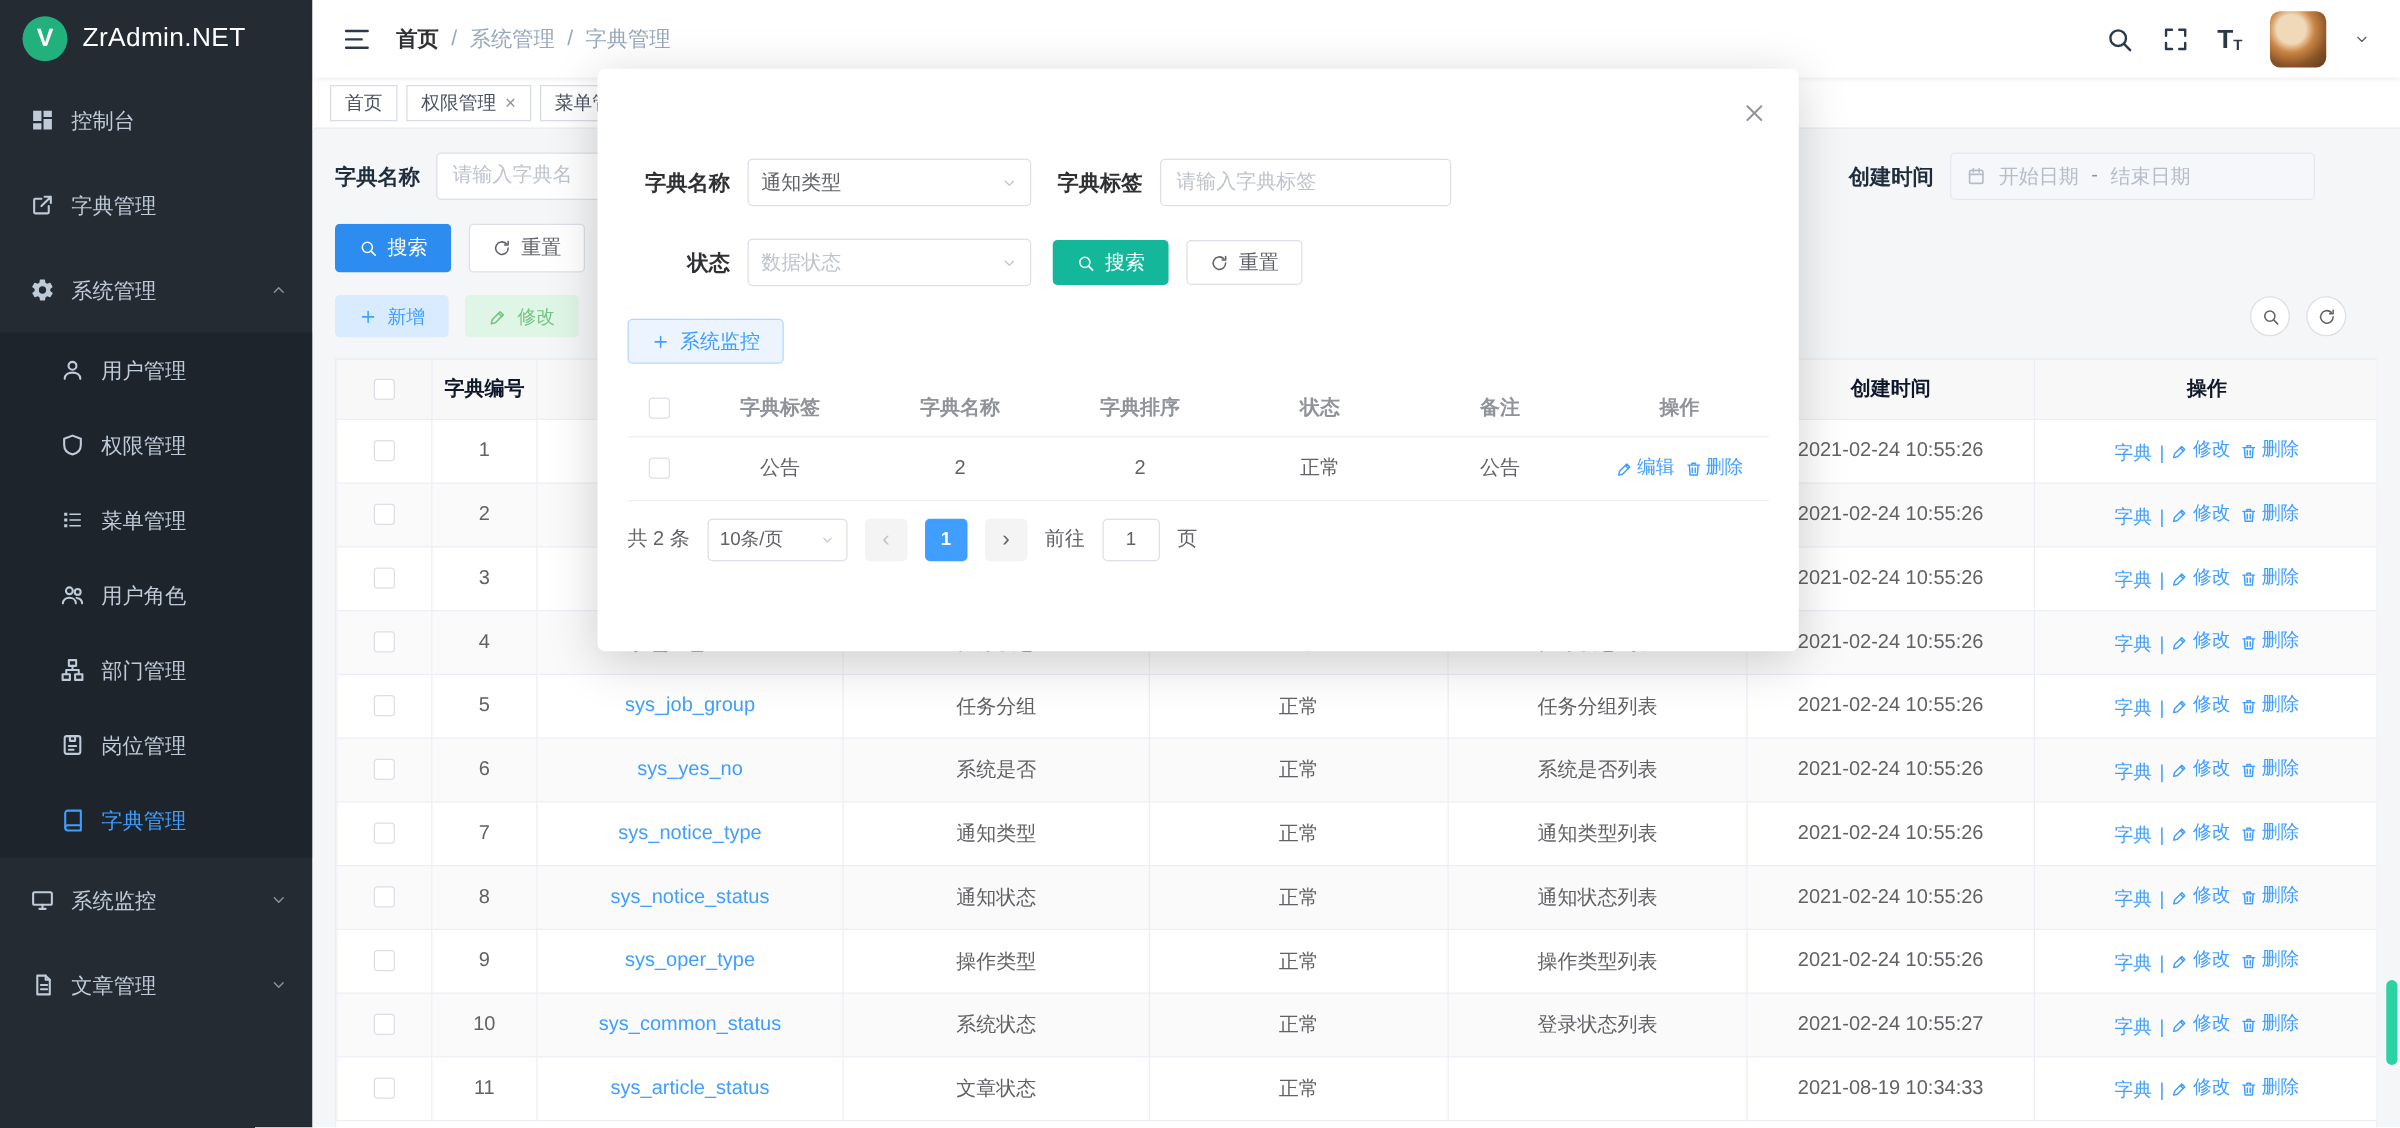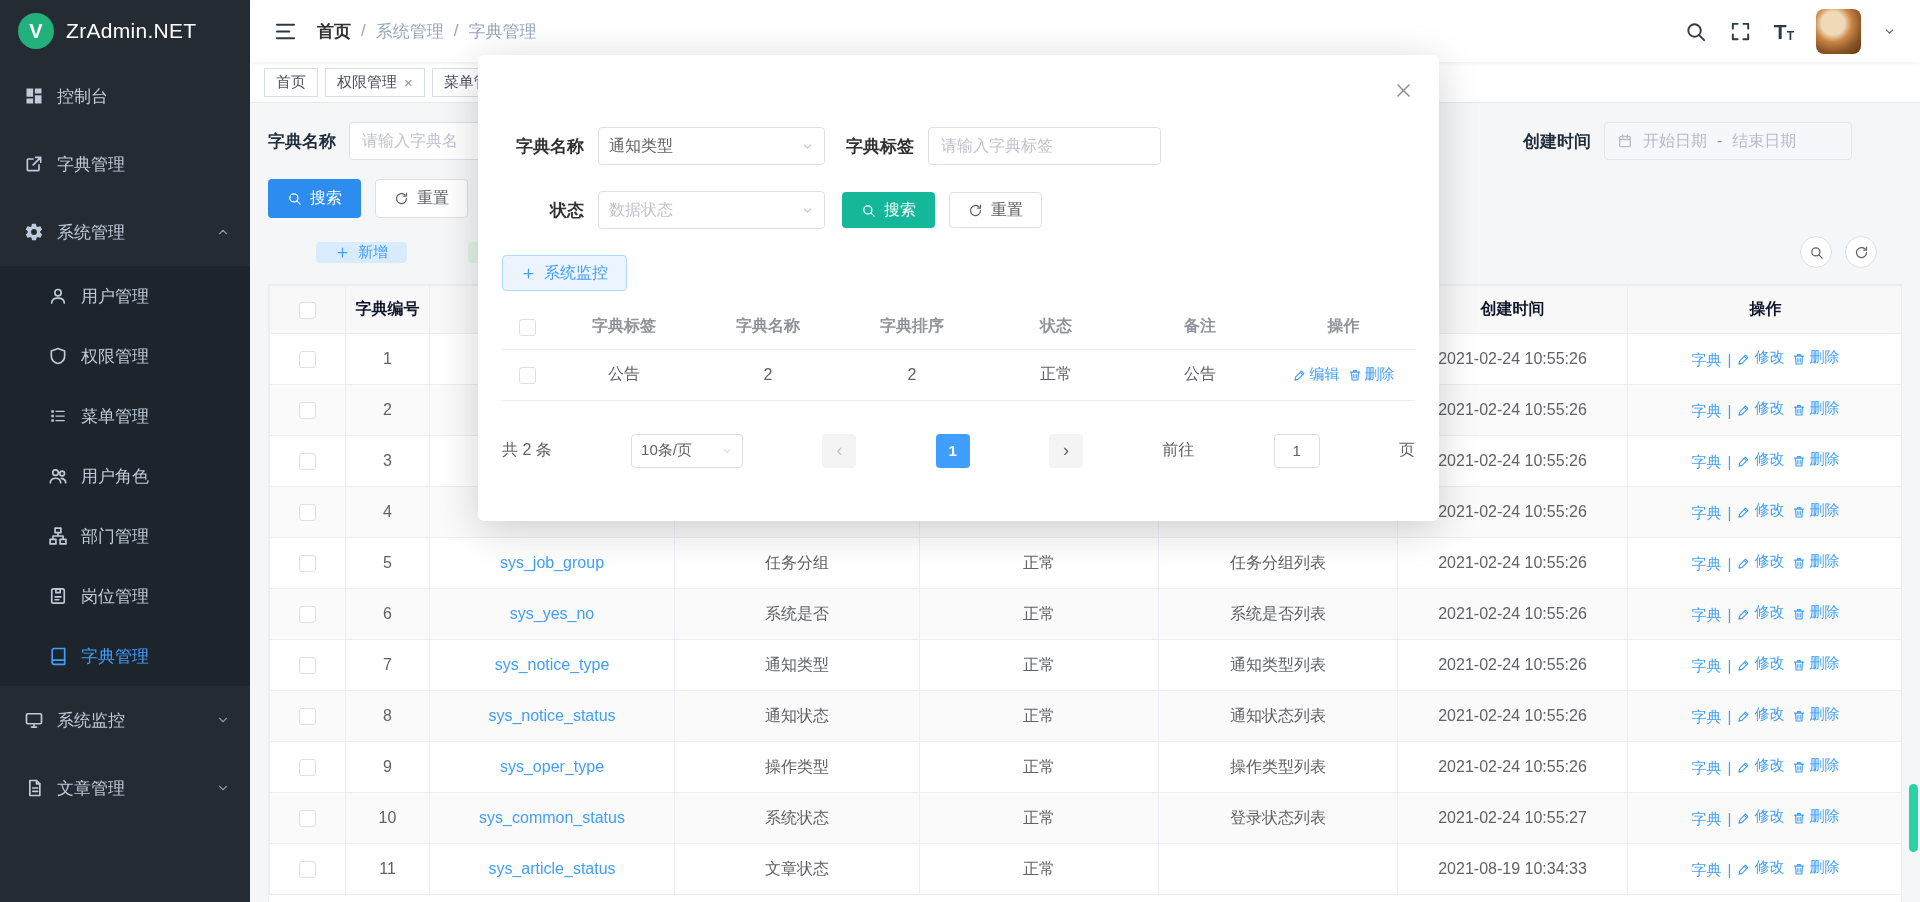--- a/index.html
+++ b/index.html
@@ -43,38 +43,38 @@
   .tag { height:29px; display:inline-flex; align-items:center; gap:7px; padding:0 11px; background:#fff; border:1px solid #d8dce5; color:#495060; font-size:15px; cursor:pointer; }
   .tag .tag-close { font-size:15px; color:#909399; line-height:1; }
 
   
   .content { flex:1; background:#f5f6f8; padding:18px 18px 0 18px; overflow:hidden; position:relative; }
   .filter-row { display:flex; align-items:center; height:40px; margin-bottom:18px; padding-right:50px; }
   .f-label { font-weight:700; color:#1f2d3d; margin-right:13px; white-space:nowrap; }
   .text-input { height:38px; border:1px solid #dcdfe6; border-radius:4px; background:#fff; padding:0 12px; font-size:16px; color:#4c1d95; font-family:inherit; width:240px; }
   .text-input::placeholder { color:#bfc4cc; }
   .ml-auto { margin-left:auto; }
-  .date-range { width:248px; height:38px; background:#f5f7fa; border:1px solid #e4e7ed; border-radius:4px; display:flex; align-items:center; gap:10px; padding:0 12px; color:#b6bcc8; font-size:16px; }
+  .date-range { width:292px; height:38px; background:#f5f7fa; border:1px solid #e4e7ed; border-radius:4px; display:flex; align-items:center; gap:10px; padding:0 12px; color:#b6bcc8; font-size:16px; }
   .date-range .icon { width:16px; height:16px; display:inline-flex; color:#b6bcc8; }
   .date-range .icon svg { width:100%; height:100%; }
   .date-range .sep { color:#8d939c; }
 
   .btn-row { display:flex; gap:14px; margin-bottom:18px; }
   .btn { height:39px; padding:0 18px; border-radius:4px; font-size:16px; display:inline-flex; align-items:center; gap:8px; border:1px solid transparent; cursor:pointer; font-family:inherit; }
   .btn .ic { width:15px; height:15px; display:inline-flex; }
   .btn .ic svg { width:100%; height:100%; }
   .btn-primary { background:#2d8cf0; color:#fff; }
   .btn-plain { background:#fff; border-color:#dcdfe6; color:#606266; }
   .btn-teal { background:#15b79b; color:#fff; }
   .btn-soft-blue { background:#d9ecff; color:#409eff; }
   .btn-soft-green { background:#dff5e6; color:#74c584; }
   .btn-lite-blue { background:#ecf5ff; border-color:#b3d8ff; color:#409eff; height:36px; }
 
   .toolbar-row { display:flex; align-items:center; gap:13px; margin-bottom:16px; padding-right:25px; }
-  .toolbar-row .btn { height:21px; font-size:15px;margin-left:48px; }
+  .toolbar-row .btn { height:34px; font-size:15px; }
   .mini-circle { width:32px; height:32px; border-radius:50%; border:1px solid #dcdfe6; background:#fff; color:#606266; display:inline-flex; align-items:center; justify-content:center; cursor:pointer; }
   .mini-circle .ic { width:15px; height:15px; display:inline-flex; }
   .mini-circle .ic svg { width:100%; height:100%; }
 
   
   .table-wrap { background:#fff; border:1px solid #ebeef5; overflow:hidden; height:630px; }
   table { border-collapse:collapse; table-layout:fixed; width:100%; font-size:16px; color:#606266; background:#fff; }
   #main-table th { height:48px; background:#f8f8f9; color:#0f172a; font-weight:600; border:1px solid #ebeef5; text-align:center; }
   #main-table td { height:51px; border:1px solid #ebeef5; text-align:center; padding:0 8px; white-space:nowrap; overflow:hidden; text-overflow:ellipsis; }
   #main-table tbody tr:nth-child(even) { background:#fafafa; }
@@ -99,21 +99,21 @@
   .select-box .val { color:#606266; }
   .select-box .ph { color:#bfc4cc; }
   .select-box .caret { width:13px; height:13px; color:#c0c4cc; display:inline-flex; }
   .select-box .caret svg { width:100%; height:100%; }
   .dlg-input { width:233px; }
   .dlg-btns { display:flex; gap:14px; margin-left:17px; }
   .dlg-btns .btn { height:36px; }
   #dlg-table th { height:44px; background:#fff; color:#909399; font-weight:600; border-bottom:1px solid #ebeef5; text-align:center; }
   #dlg-table td { height:51px; border-bottom:1px solid #ebeef5; text-align:center; padding:0 8px; white-space:nowrap; }
 
-  .pagination { display:flex; align-items:center; justify-content:space-between; gap:30px; margin-top:33px; font-size:16px; color:#606266; }
+  .pagination { display:flex; align-items:center; justify-content:flex-start; gap:14px; margin-top:14px; font-size:16px; color:#606266; }
   .pg-total { color:#606266; }
   .pg-size { width:112px; height:34px; border:1px solid #dcdfe6; border-radius:4px; display:flex; align-items:center; justify-content:space-between; padding:0 9px; font-size:15px; color:#606266; cursor:pointer; }
   .pg-size .caret { width:12px; height:12px; color:#c0c4cc; display:inline-flex; }
   .pg-size .caret svg { width:100%; height:100%; }
   .pg-btn { width:34px; height:34px; border-radius:4px; background:#f4f4f5; display:inline-flex; align-items:center; justify-content:center; font-size:18px; cursor:pointer; color:#606266; }
   .pg-btn.disabled { color:#c0c4cc; }
   .pg-cur { width:34px; height:34px; border-radius:4px; background:#409eff; color:#fff; display:inline-flex; align-items:center; justify-content:center; font-size:15px; font-weight:600; cursor:pointer; }
   .pg-goto-input { width:46px; height:34px; border:1px solid #dcdfe6; border-radius:4px; text-align:center; font-size:15px; color:#606266; font-family:inherit; }
 
   

